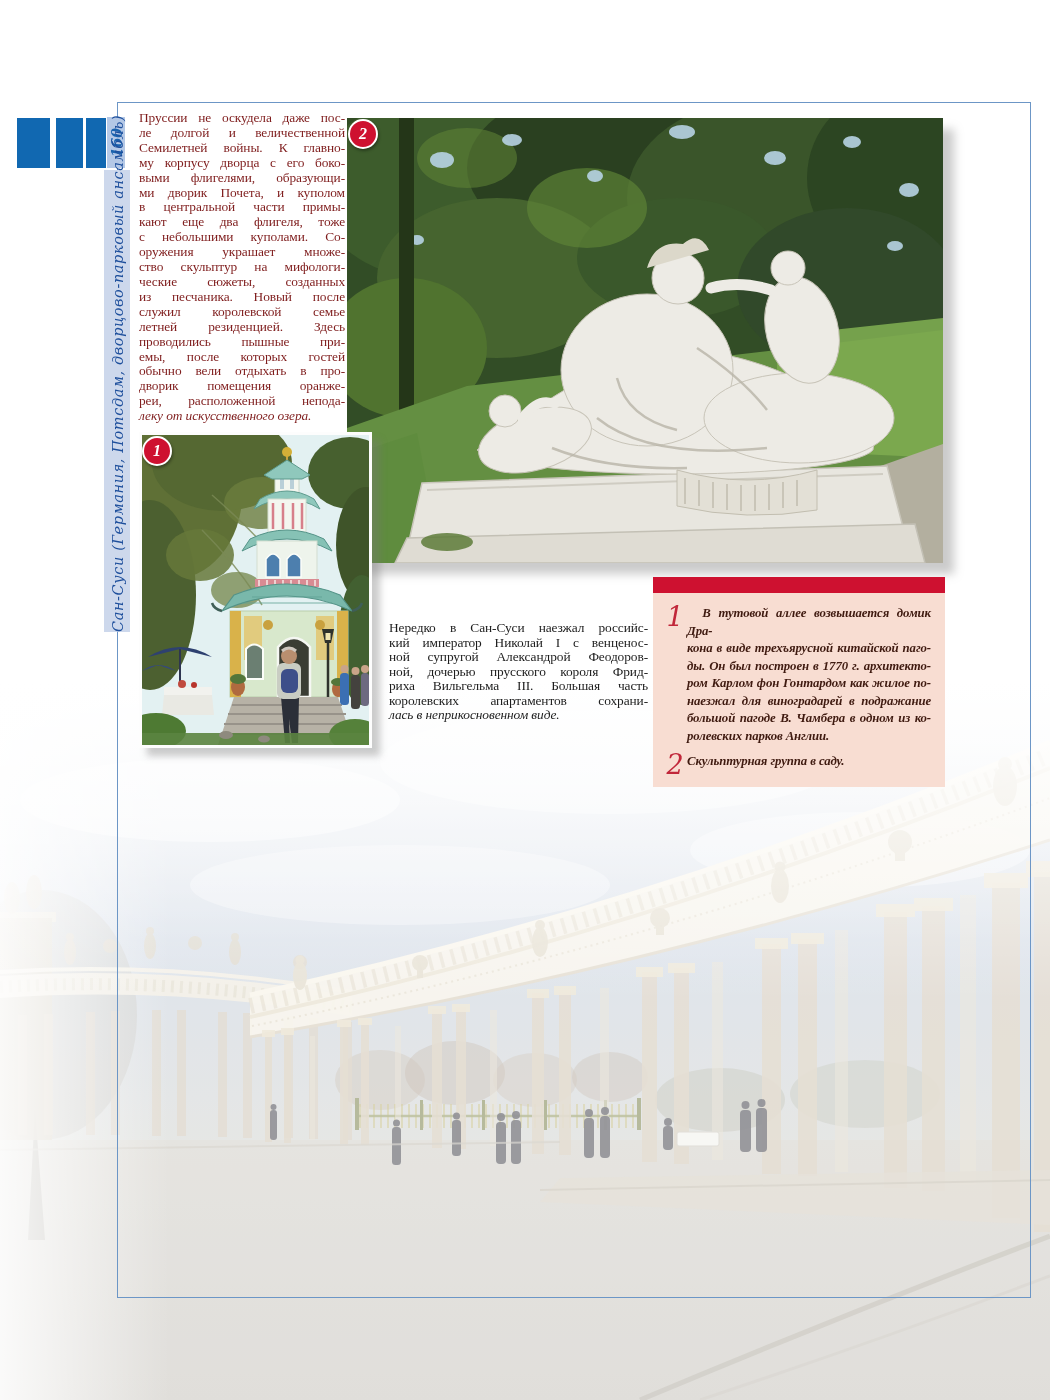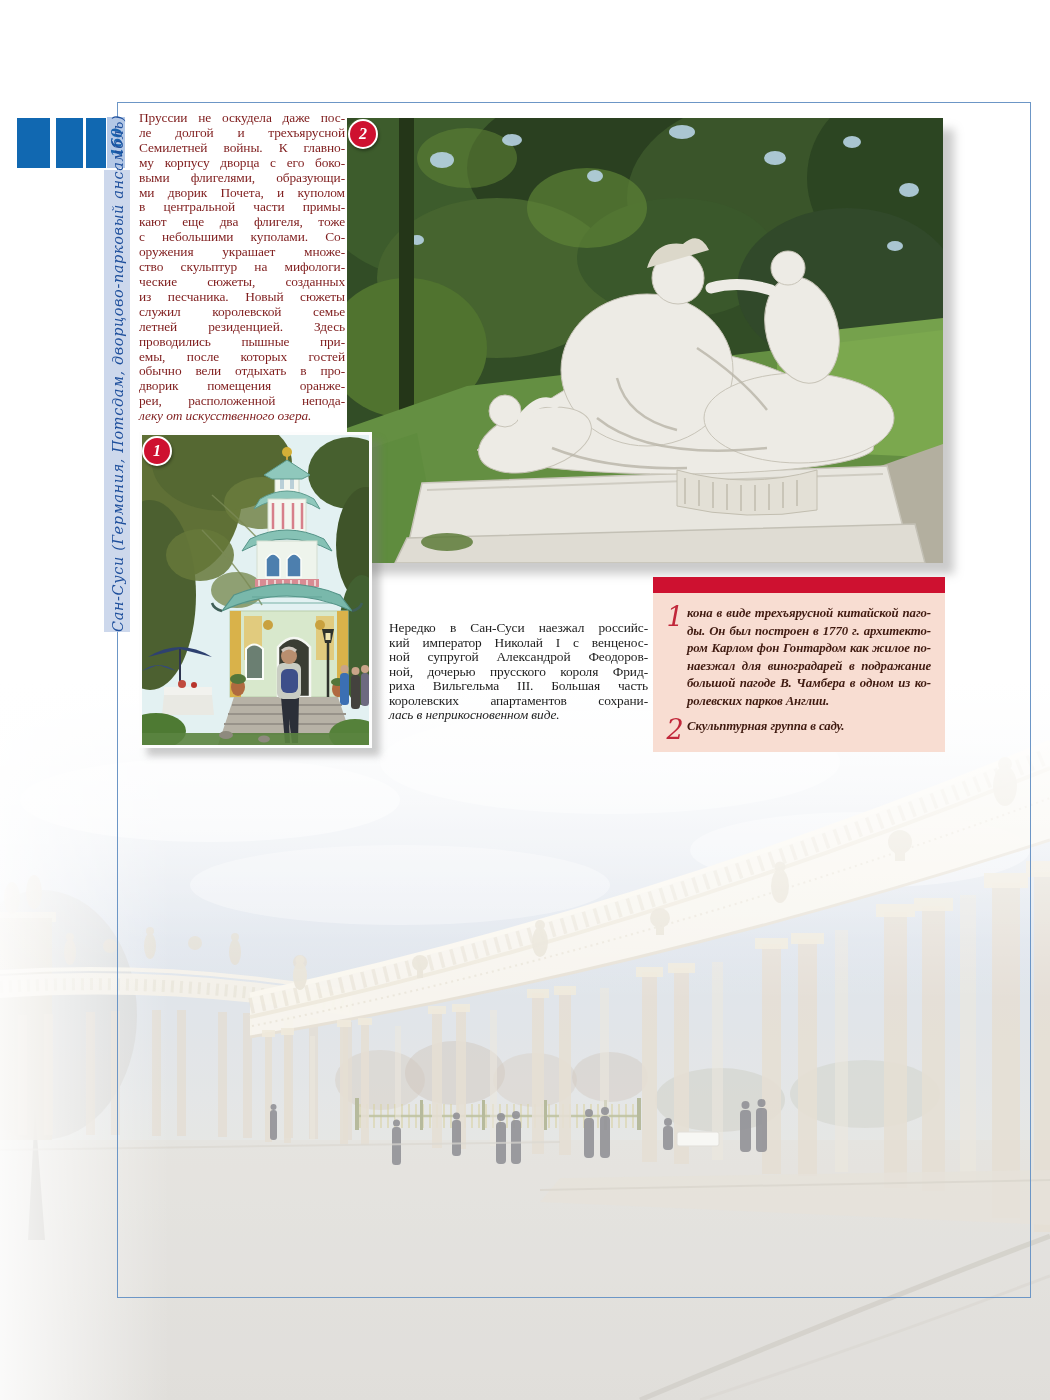--- a/index.html
+++ b/index.html
@@ -412,32 +412,32 @@
 
   <div class="marker marker2">
     <span>2</span>
   </div>
   <div class="marker marker1">
     <span>1</span>
   </div>
 
   <div class="col1">
       <div class="jline">Пруссии не оскудела даже пос-</div>
-      <div class="jline">ле долгой и трехъярусной</div>
+      <div class="jline">ле долгой и величественной</div>
       <div class="jline">Семилетней войны. К главно-</div>
       <div class="jline">му корпусу дворца с его боко-</div>
       <div class="jline">выми флигелями, образующи-</div>
       <div class="jline">ми дворик Почета, и куполом</div>
       <div class="jline">в центральной части примы-</div>
       <div class="jline">кают еще два флигеля, тоже</div>
       <div class="jline">с небольшими куполами. Со-</div>
       <div class="jline">оружения украшает множе-</div>
       <div class="jline">ство скульптур на мифологи-</div>
       <div class="jline">ческие сюжеты, созданных</div>
-      <div class="jline">из песчаника. Новый сюжеты</div>
+      <div class="jline">из песчаника. Новый после</div>
       <div class="jline">служил королевской семье</div>
       <div class="jline">летней резиденцией. Здесь</div>
       <div class="jline">проводились пышные при-</div>
       <div class="jline">емы, после которых гостей</div>
       <div class="jline">обычно вели отдыхать в про-</div>
       <div class="jline">дворик помещения оранже-</div>
       <div class="jline">реи, расположенной непода-</div>
       <div class="jline jlast">леку от искусственного озера.</div>
     </div>
   <div class="col2">
@@ -451,20 +451,21 @@
         <div class="jline jlast">лась в неприкосновенном виде.</div>
       </div>
   </div>
 
   <div class="pinkbox">
     <div class="bar"></div>
     <div class="body">
       <div class="cap-item">
         <div class="cap-num">1</div>
         <div class="cap-text">
+            <div class="jline">&nbsp;&nbsp;В тутовой аллее возвышается домик Дра-</div>
             <div class="jline">кона в виде трехъярусной китайской паго-</div>
             <div class="jline">ды. Он был построен в 1770 г. архитекто-</div>
             <div class="jline">ром Карлом фон Гонтардом как жилое по-</div>
             <div class="jline">наезжал для виноградарей в подражание</div>
             <div class="jline">большой пагоде В. Чамбера в одном из ко-</div>
             <div class="jline jlast">ролевских парков Англии.</div>
           </div>
       </div>
       <div class="cap-item">
         <div class="cap-num">2</div>

